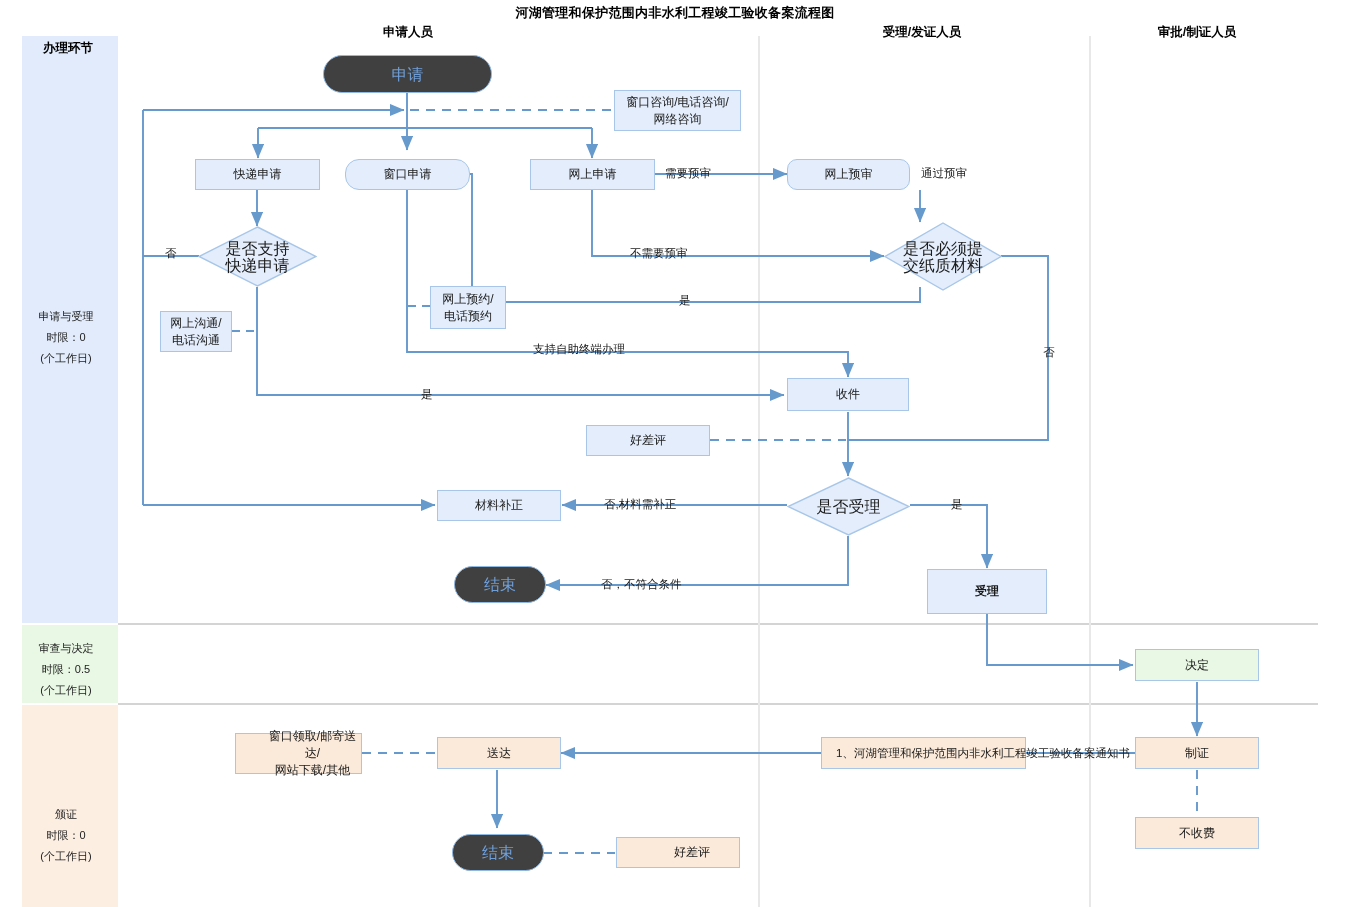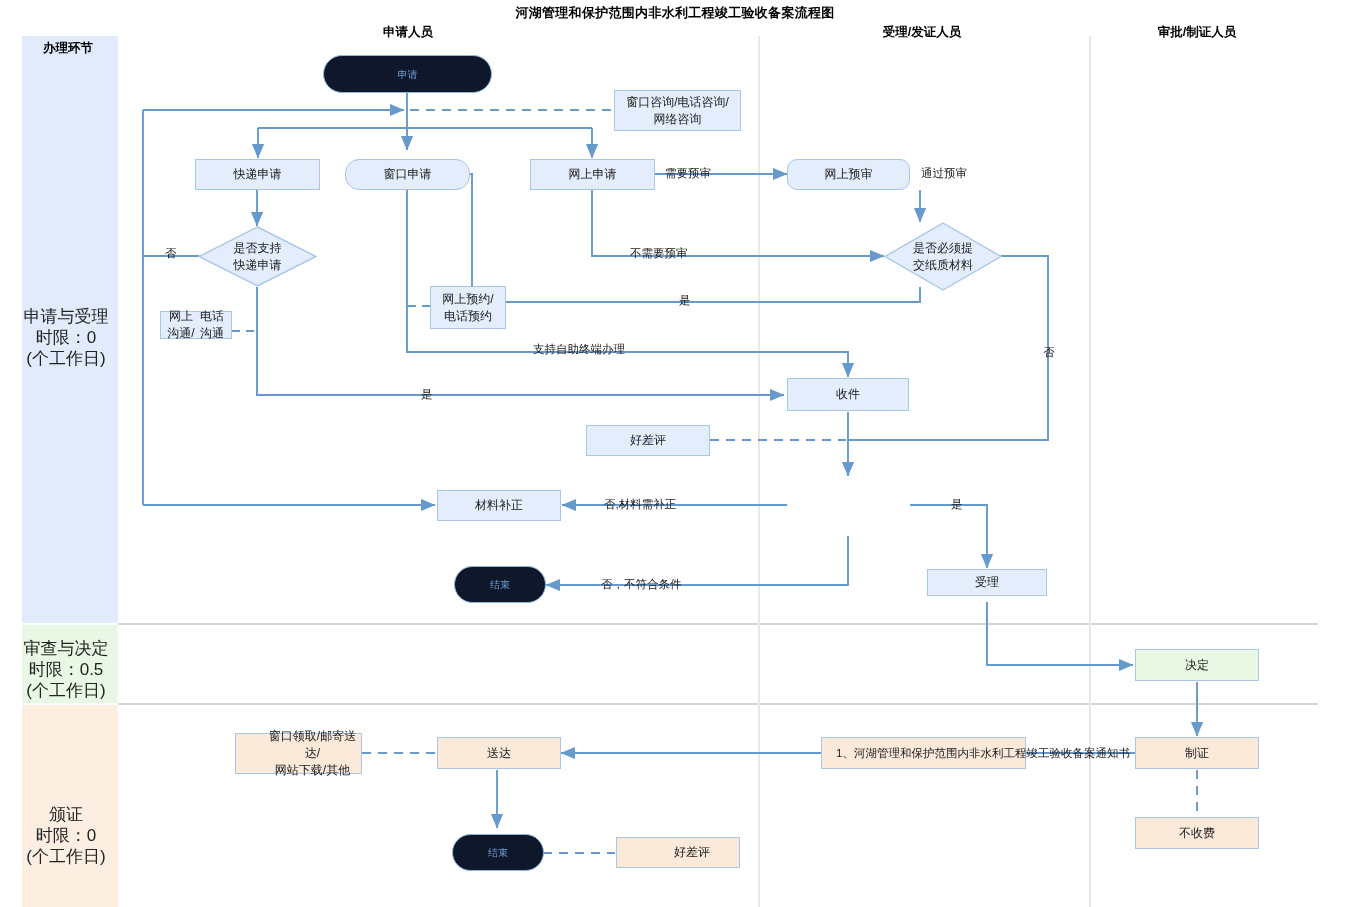--- a/index.html
+++ b/index.html
@@ -40,21 +40,21 @@
     color: #000000;
     text-align: center;
   }
 
   
   .lane-label {
     position: absolute;
     left: 22px;
     width: 88px;
     text-align: center;
-    font-size: 17px;
+    font-size: 11px;
     color: #222222;
     line-height: 21px;
   }
   .lane-band {
     position: absolute;
     left: 22px;
     width: 96px;
   }
   .lane-apply  { background: #e1ebfb; }
   .lane-review { background: #e9f8e4; }
@@ -86,25 +86,25 @@
     justify-content: center;
     text-align: center;
     font-size: 12px;
     line-height: 17px;
     color: #1a1a1a;
     border: 1px solid #a8c6e8;
     background: #e3edfb;
     padding: 2px 4px;
   }
   .node.terminal {
-    background: #0f172a;
+    background: #404040;
     border: 1px solid #8fb8e3;
     border-radius: 20px;
     color: #6f9fd8;
-    font-size: 10px;
+    font-size: 16px;
   }
   .node.green {
     background: #e9f8e4;
     border: 1px solid #a8c6e8;
   }
   .node.orange {
     background: #fbeada;
     border: 1px solid #a8c6e8;
   }
   .node.note {
@@ -134,21 +134,21 @@
     display: block;
   }
   .diamond-text {
     position: absolute;
     left: 0; top: 0;
     width: 100%; height: 100%;
     display: flex;
     align-items: center;
     justify-content: center;
     text-align: center;
-    font-size: 12px;
+    font-size: 16px;
     line-height: 17px;
     color: #1a1a1a;
     pointer-events: none;
   }
 
   
   .edge-label {
     position: absolute;
     font-size: 11.5px;
     color: #1a1a1a;
@@ -305,35 +305,41 @@
     <div class="diamond-text">
       <span>是否必须提<br>交纸质材料</span>
     </div>
   </div>
 
   <div class="node note" style="left:430px; top:286px; width:76px; height:43px; flex-direction:column;">
     <span>网上预约/</span>
     <span>电话预约</span>
   </div>
 
-  <div class="node note" style="left:160px; top:311px; width:72px; height:28px; flex-direction:row;">
+  <div class="node note" style="left:160px; top:311px; width:72px; height:41px; flex-direction:column;">
     <span>网上沟通/</span>
     <span>电话沟通</span>
   </div>
 
   <div class="node" style="left:787px; top:378px; width:122px; height:33px;">收件</div>
 
   <div class="node" style="left:586px; top:425px; width:124px; height:31px;">好差评</div>
 
+  <div class="diamond-wrap" style="left:787px; top:477px; width:123px; height:59px;">
+    <svg width="123" height="59" viewBox="0 0 123 59">
+      <polygon points="61.5,1 122,29.5 61.5,58 1,29.5" fill="#e3edfb" stroke="#a8c6e8" stroke-width="1.4"></polygon>
+    </svg>
+    <div class="diamond-text">是否受理</div>
+  </div>
 
   <div class="node" style="left:437px; top:490px; width:124px; height:31px;">材料补正</div>
 
   <div class="node terminal" style="left:454px; top:566px; width:92px; height:37px;">结束</div>
 
-  <div class="node" style="left:927px; top:569px; width:120px; height:27px;">受理</div>
+  <div class="node" style="left:927px; top:569px; width:120px; height:45px;font-weight:bold;">受理</div>
 
   <div class="node green" style="left:1135px; top:649px; width:124px; height:32px;">决定</div>
 
   <div class="node orange" style="left:1135px; top:737px; width:124px; height:32px;">制证</div>
 
   <div class="node orange" style="left:1135px; top:817px; width:124px; height:32px;">不收费</div>
 
   <div class="node doc-orange" style="left:821px; top:737px; width:205px; height:32px; overflow:visible; white-space:nowrap;">1、河湖管理和保护范围内非水利工程竣工验收备案通知书</div>
 
   <div class="node orange" style="left:437px; top:737px; width:124px; height:32px;">送达</div>

